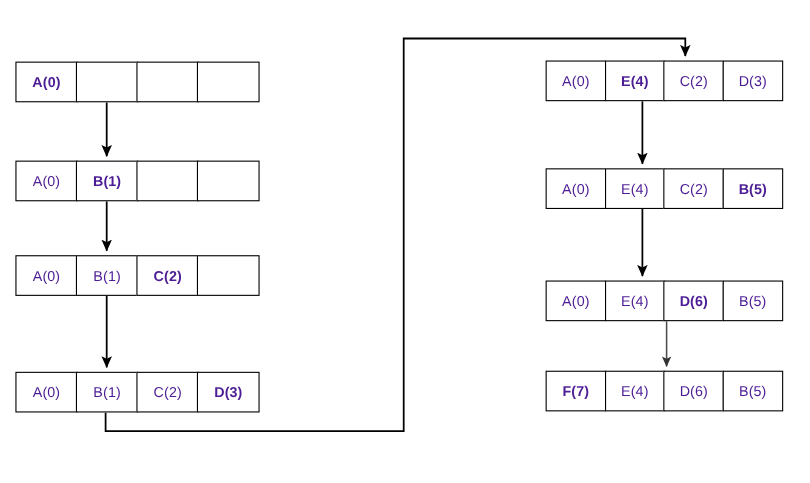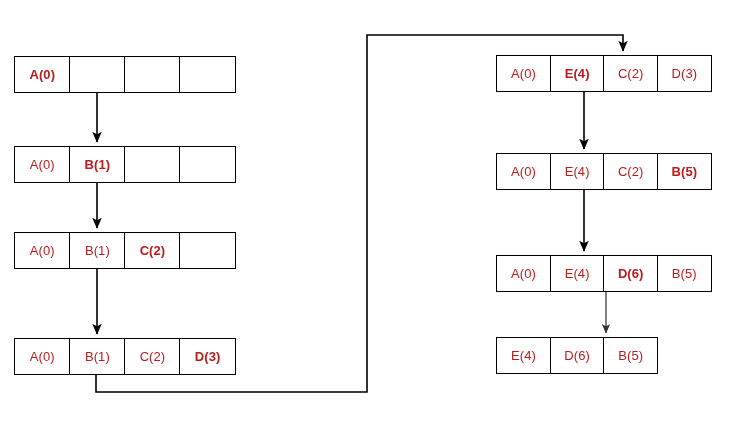--- a/index.html
+++ b/index.html
@@ -25,21 +25,21 @@
   }
   .cell {
     box-sizing: border-box;
     border: 1.4px solid #000000;
     margin-left: -1.4px;
     background: #ffffff;
     display: flex;
     align-items: center;
     justify-content: center;
     font-size: 13px;
-    color: #b91c1c;
+    color: #4c1d95;
     line-height: 1;
     letter-spacing: 0.1px;
   }
   .cell:first-child {
     margin-left: 0;
   }
   .cell.bold {
     font-weight: bold;
   }
   .cell.empty {
@@ -116,19 +116,20 @@
         <div class="cell" style="width: 55px; height: 37px;">C(2)</div>
         <div class="cell bold" style="width: 55px; height: 37px;">B(5)</div>
       </div>
       <div class="array-row" style="left: 496px; top: 255px;">
         <div class="cell" style="width: 55px; height: 37px;">A(0)</div>
         <div class="cell" style="width: 55px; height: 37px;">E(4)</div>
         <div class="cell bold" style="width: 55px; height: 37px;">D(6)</div>
         <div class="cell" style="width: 55px; height: 37px;">B(5)</div>
       </div>
       <div class="array-row" style="left: 496px; top: 337px;">
+        <div class="cell bold" style="width: 55px; height: 37px;">F(7)</div>
         <div class="cell" style="width: 55px; height: 37px;">E(4)</div>
         <div class="cell" style="width: 55px; height: 37px;">D(6)</div>
         <div class="cell" style="width: 55px; height: 37px;">B(5)</div>
       </div>
     </div>
 
 </div>
 
 </body></html>

